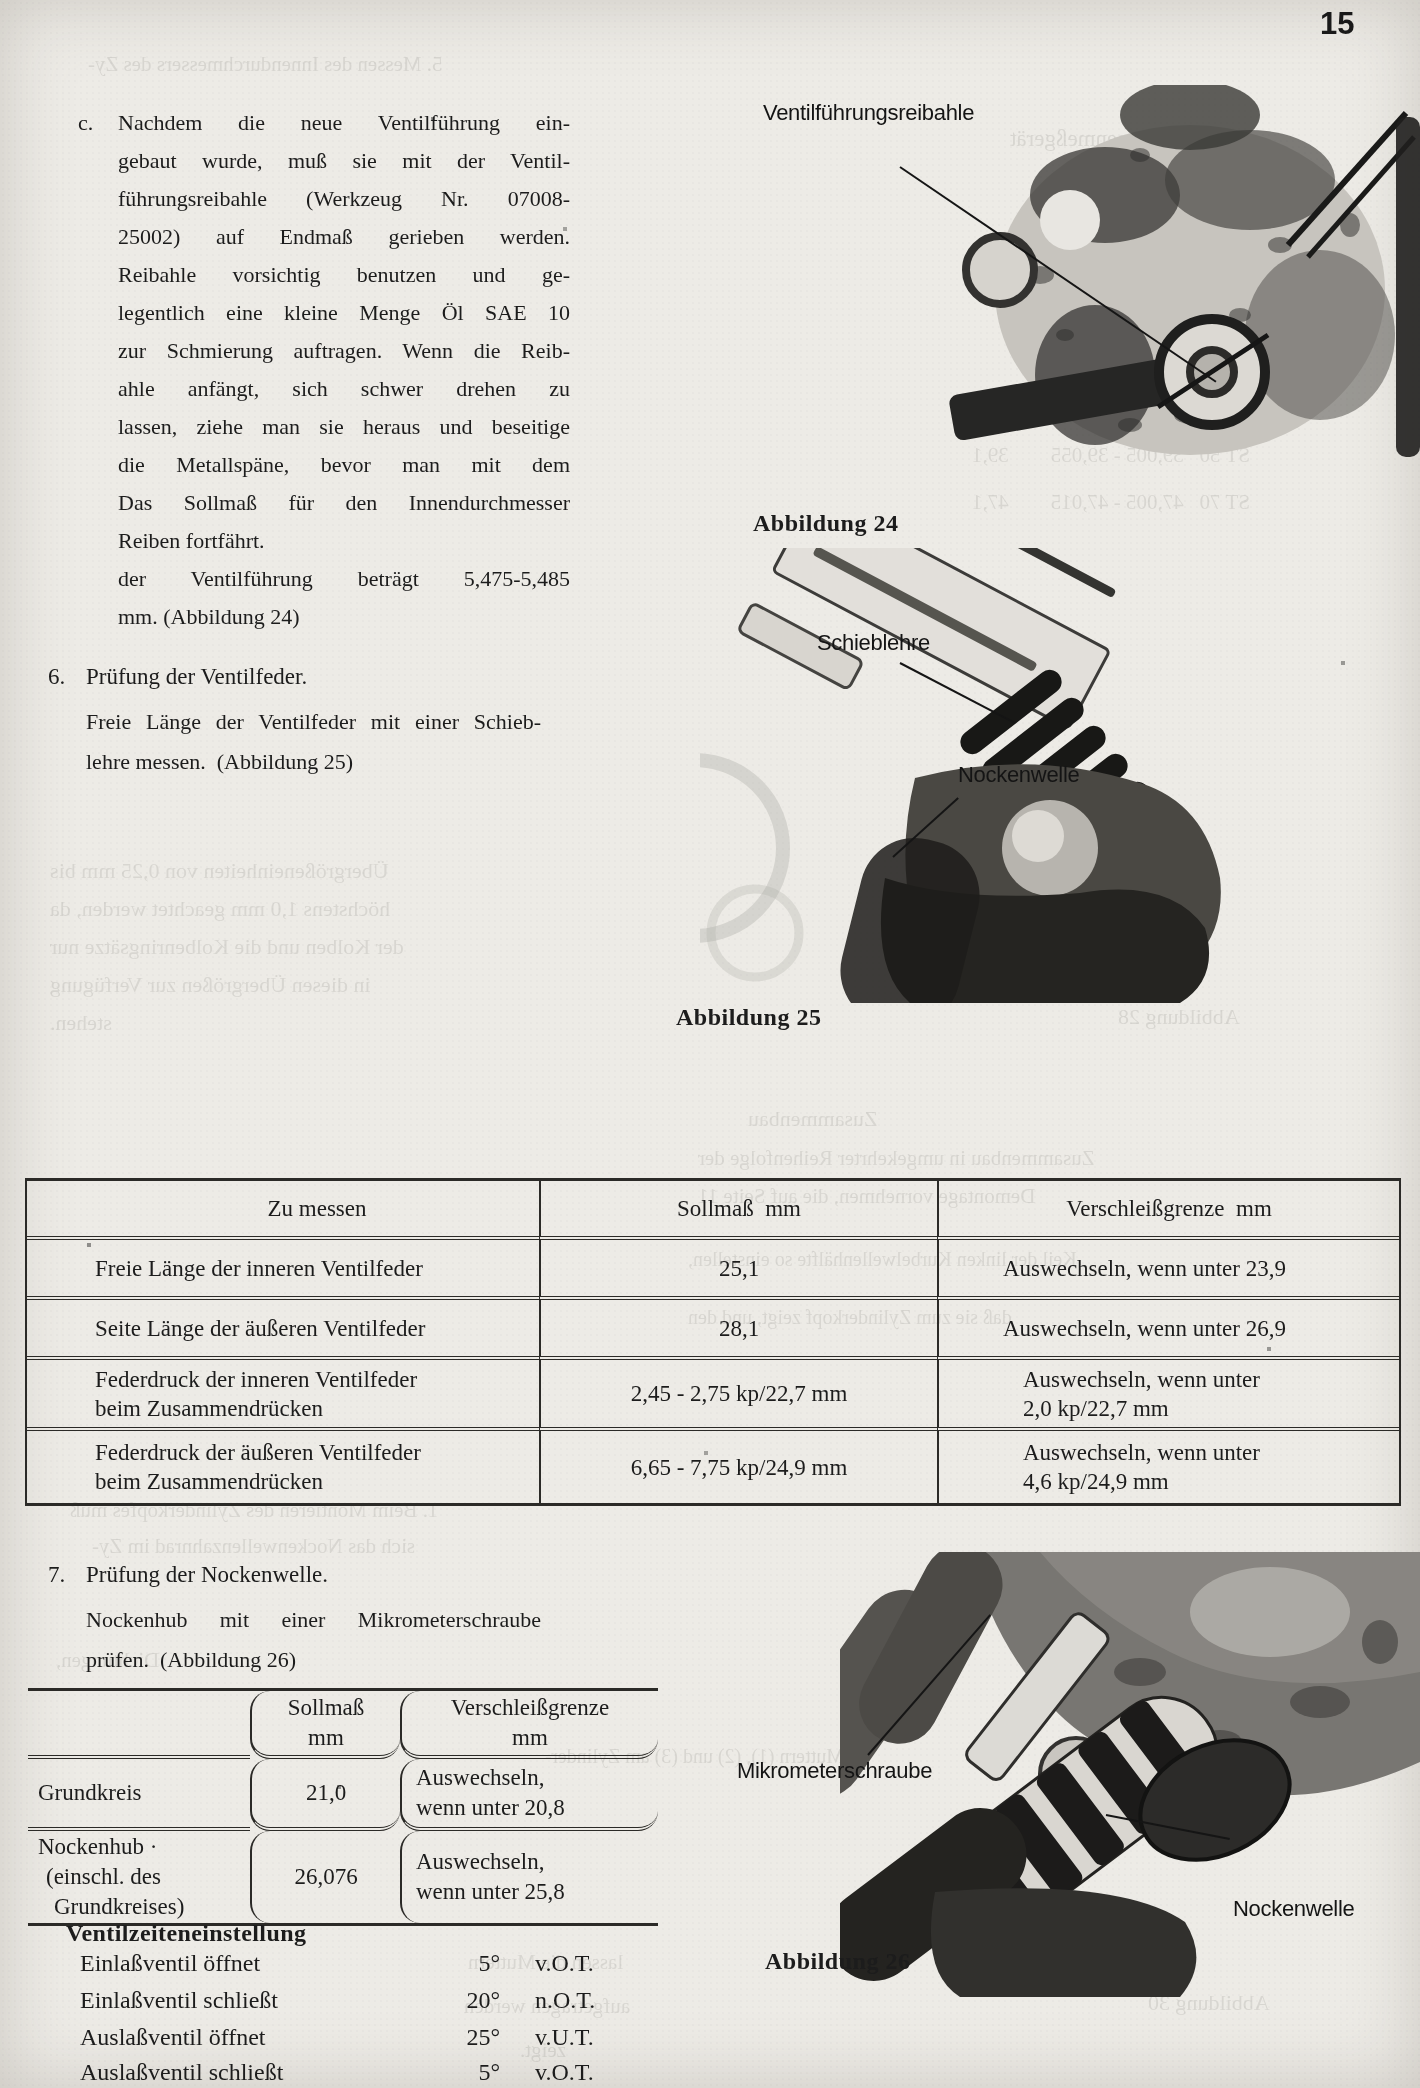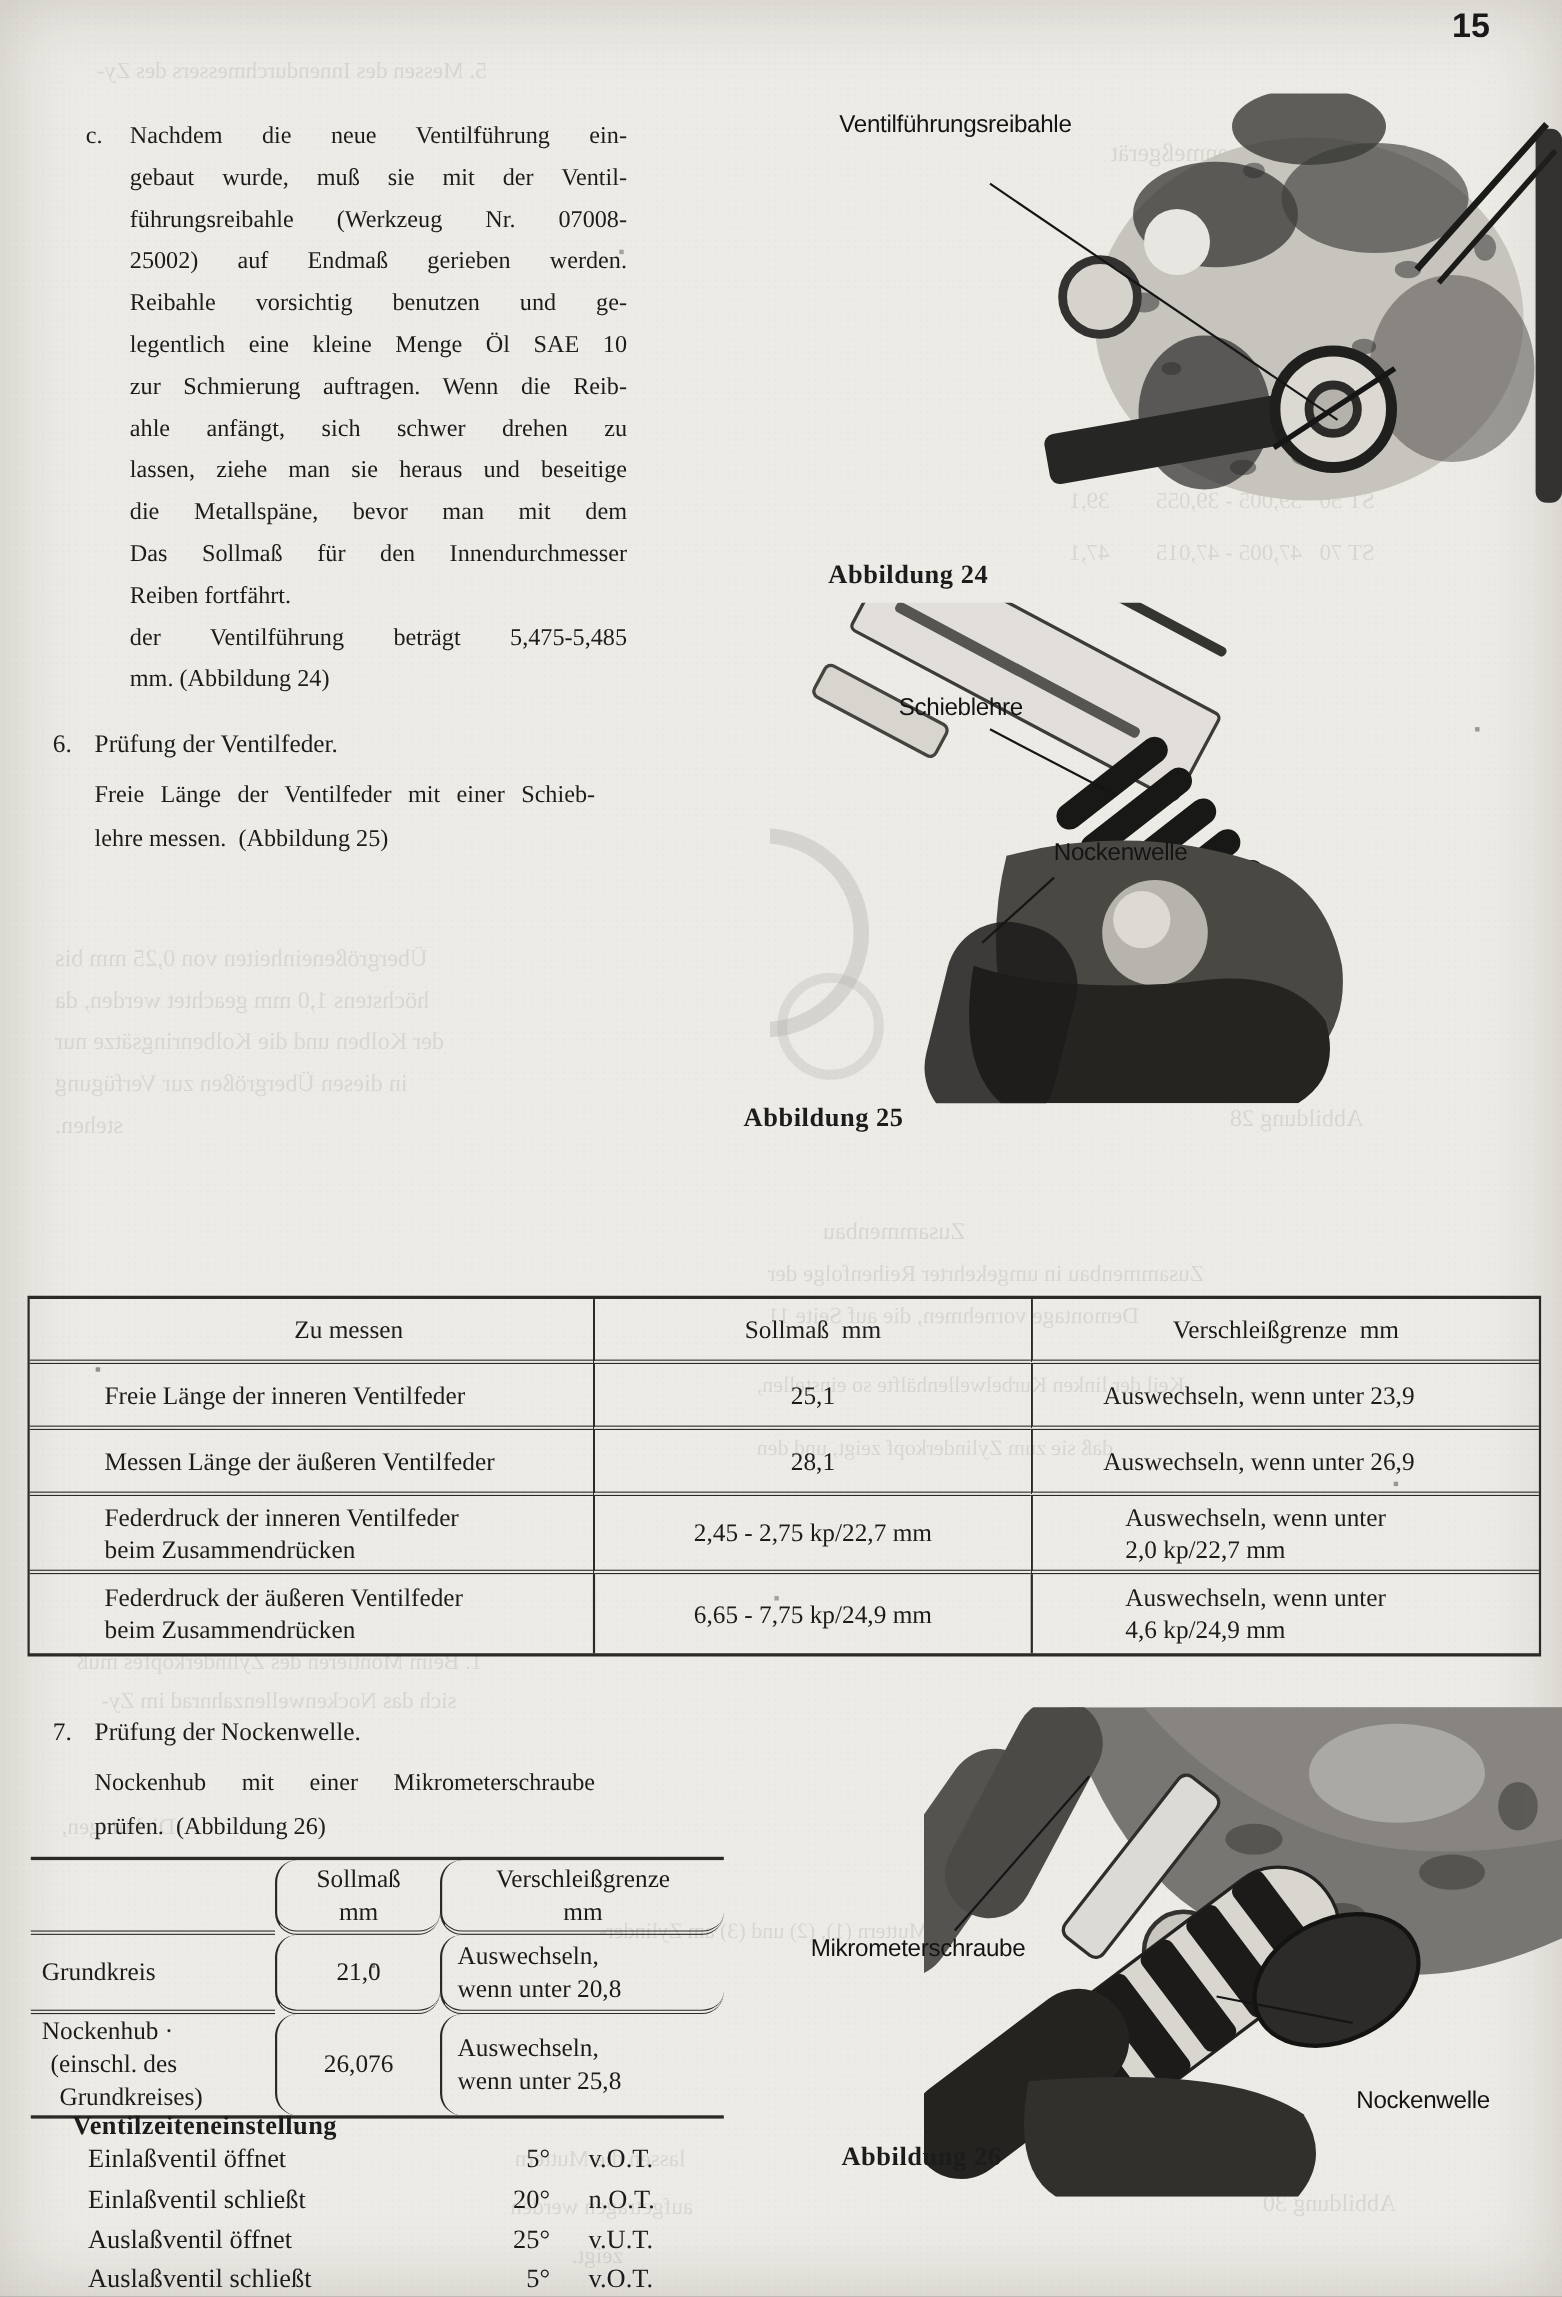--- a/index.html
+++ b/index.html
@@ -205,21 +205,21 @@
       <div class="mc c1 center">Zu messen</div>
       <div class="mc c2 center pre">Sollmaß  mm</div>
       <div class="mc c3 center pre" style="padding-left:0;">Verschleißgrenze  mm</div>
     </div>
     <div class="mrow">
       <div class="mc c1">Freie Länge der inneren Ventilfeder</div>
       <div class="mc c2 center">25,1</div>
       <div class="mc c3">Auswechseln, wenn unter 23,9</div>
     </div>
     <div class="mrow">
-      <div class="mc c1">Messen Länge der äußeren Ventilfeder</div>
+      <div class="mc c1">Seite Länge der äußeren Ventilfeder</div>
       <div class="mc c2 center">28,1</div>
       <div class="mc c3">Auswechseln, wenn unter 26,9</div>
     </div>
     <div class="mrow">
       <div class="mc c1">
         <div>Federdruck der inneren Ventilfeder</div>
         <div>beim Zusammendrücken</div>
       </div>
       <div class="mc c2 center">2,45 - 2,75 kp/22,7 mm</div>
       <div class="mc c3 pad2">

